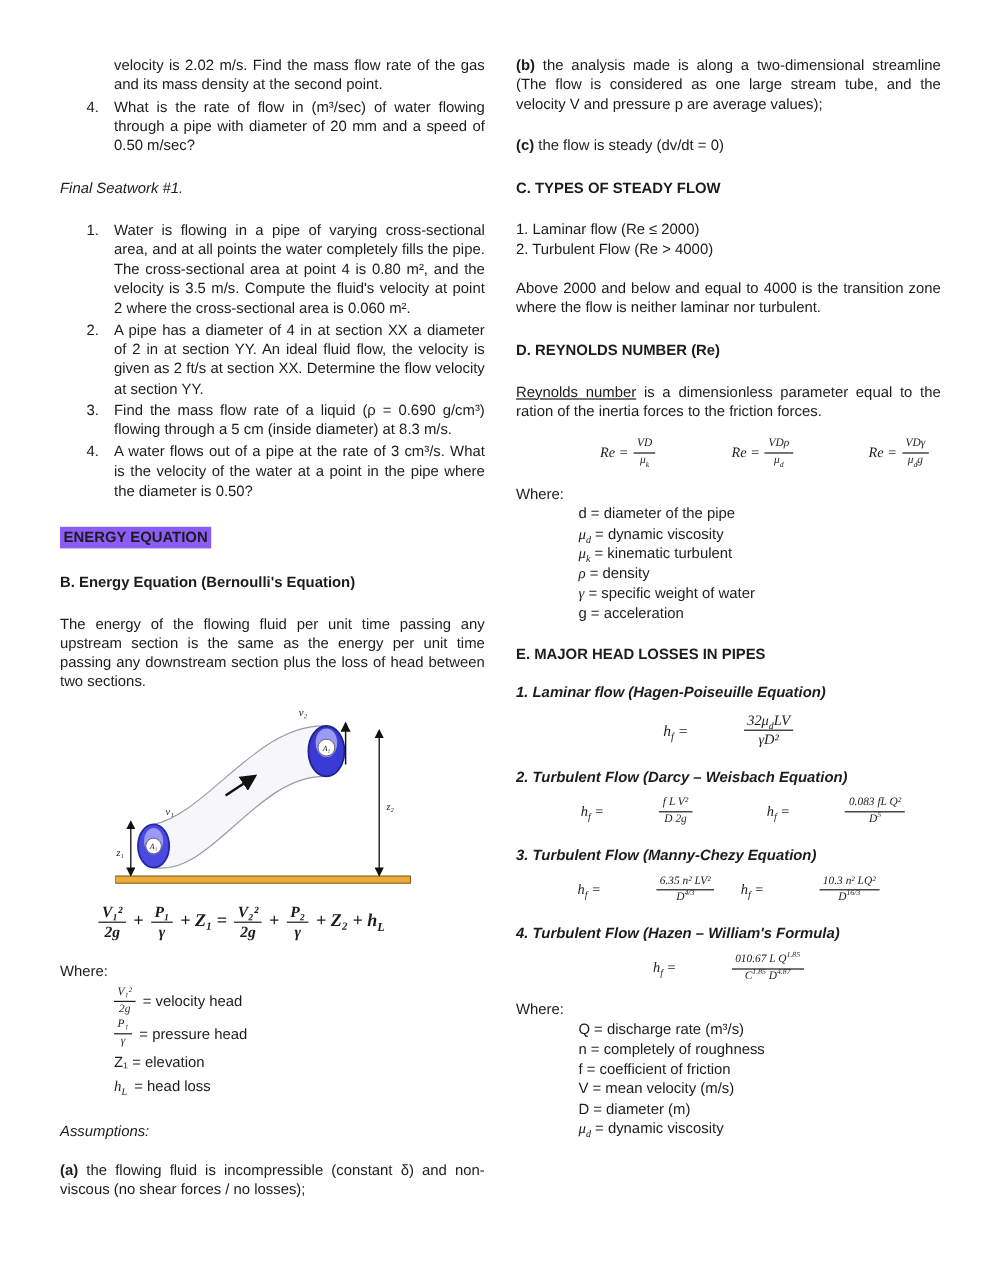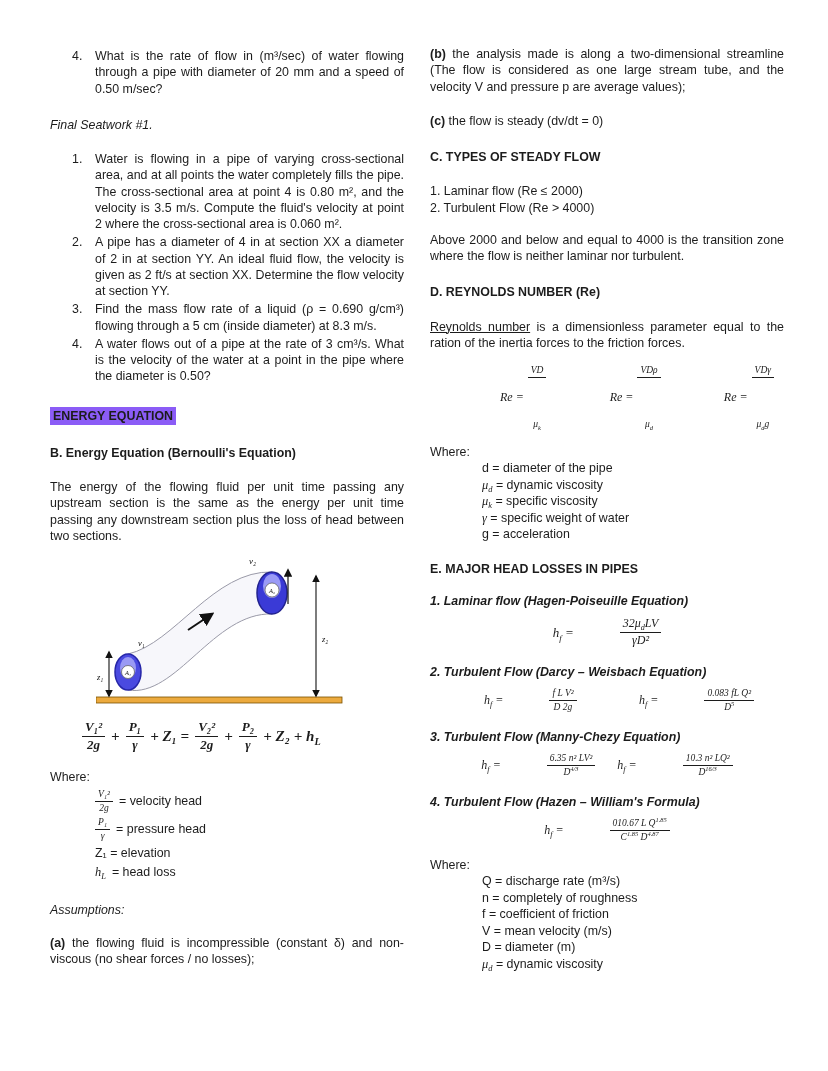--- a/index.html
+++ b/index.html
@@ -43,21 +43,21 @@
   .wlist { padding-left:45px; }
   .witem { display:flex; align-items:center; gap:6px; margin-bottom:3px; min-height:15px; }
   .wfrac { font-size:9.5px; }
   .deflist { padding-left:52px; }
   .def { line-height:1.33; }
 
   
   .re-row { display:flex; justify-content:space-between; padding:0 10px 0 70px; align-items:flex-end; }
   .re-f { display:inline-flex; align-items:center; font-size:12px; }
   .re-f .lhs { margin-right:4px; white-space:nowrap; }
-  .re-f .frac { font-size:9.5px;gap:40px; }
+  .re-f .frac { font-size:9.5px; }
 
   
   .hf { display:inline-flex; align-items:center; font-size:12px;gap:43px; }
   .hf .lhs { white-space:nowrap; }
   .hf .frac { font-size:9.5px; margin-left:3px; }
   .hf-lg { font-size:13px; }
   .hf-lg .frac { font-size:12px; }
   .center { display:flex; justify-content:center; }
   .row2 { display:flex; justify-content:space-between; padding:0 30px 0 54px; }
   .row3 { display:flex; justify-content:center; gap:22px; }
@@ -67,20 +67,21 @@
 </head>
 <body>
 
 <div class="page">
 
   <div class="col">
 
     <div>
       <div class="li">
         <span class="num"></span>
+        <div class="txt">velocity is 2.02 m/s. Find the mass flow rate of the gas and its mass density at the second point.</div>
       </div>
       <div class="li">
         <span class="num">4.</span>
         <div class="txt">What is the rate of flow in (m³/sec) of water flowing through a pipe with diameter of 20 mm and a speed of 0.50 m/sec?</div>
       </div>
     </div>
 
     <p class="italic mt20">Final Seatwork #1.</p>
 
     <div class="mt18">
@@ -251,21 +252,22 @@
           <span class="fden"><span>μ</span><sub>d</sub><span>g</span></span>
         </span>
       </span>
     </div>
 
     <p class="mt14">Where:</p>
 
     <div class="deflist">
       <div class="def"><span>d</span><sub></sub><span> = diameter of the pipe</span></div>
       <div class="def"><span class="math">μ</span><sub class="math">d</sub><span> = dynamic viscosity</span></div>
-      <div class="def"><span class="math">μ</span><sub class="math">k</sub><span> = specific viscosity</span></div>
+      <div class="def"><span class="math">μ</span><sub class="math">k</sub><span> = kinematic turbulent</span></div>
+      <div class="def"><span class="math">ρ</span><sub></sub><span> = density</span></div>
       <div class="def"><span class="math">γ</span><sub></sub><span> = specific weight of water</span></div>
       <div class="def"><span>g</span><sub></sub><span> = acceleration</span></div>
     </div>
 
     <p class="bold mt18">E. MAJOR HEAD LOSSES IN PIPES</p>
 
     <p class="bolditalic mt16">1. Laminar flow (Hagen-Poiseuille Equation)</p>
     <div class="center mt8">
       <span class="hf hf-lg math">
         <span class="lhs"><span>h</span><sub>f</sub><span> = </span></span>

